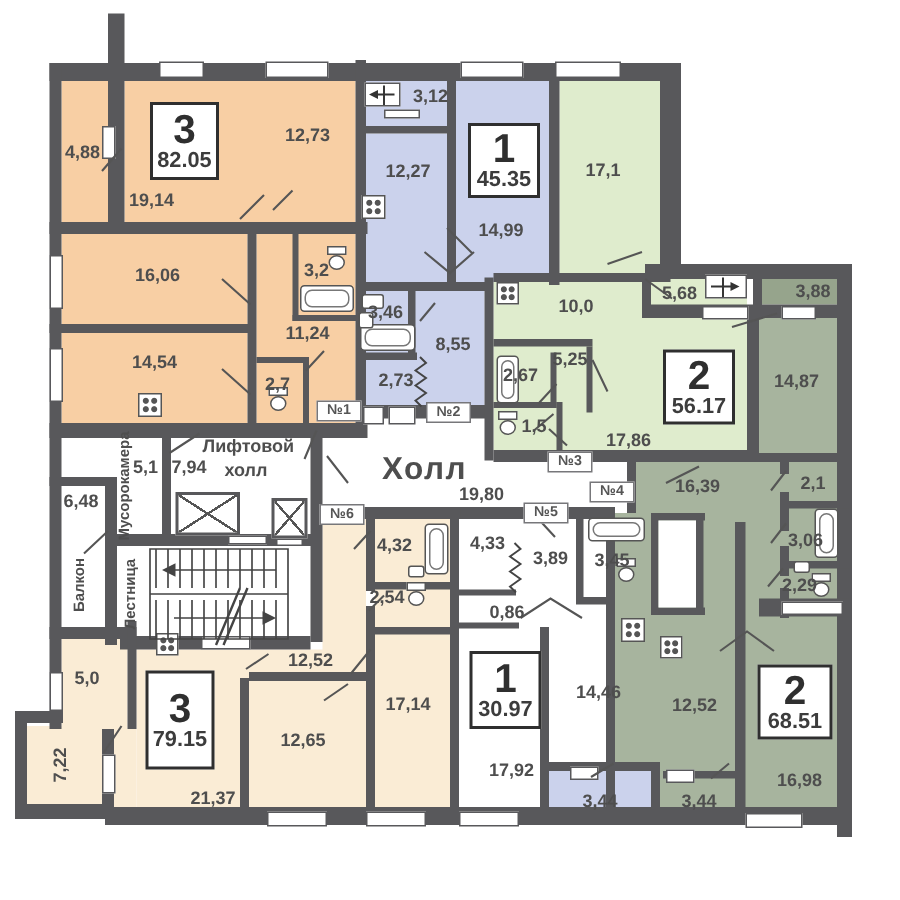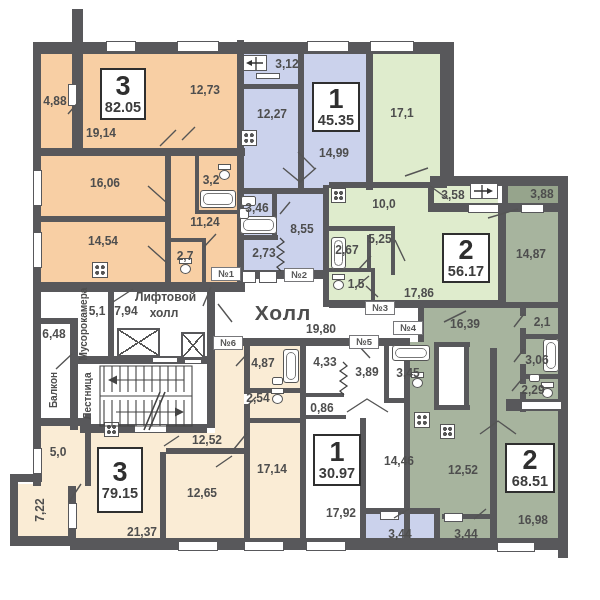--- a/index.html
+++ b/index.html
@@ -272,45 +272,45 @@
   <b class="lb" style="left:240px;top:201px;width:34px">3,46</b>
   <b class="lb" style="left:284px;top:222px;width:36px">8,55</b>
   <b class="lb" style="left:246px;top:246px;width:36px">2,73</b>
 
   <b class="lb" style="left:384px;top:106px;width:36px">17,1</b>
   <b class="lb" style="left:366px;top:197px;width:36px">10,0</b>
   <b class="lb" style="left:362px;top:232px;width:36px">5,25</b>
   <b class="lb" style="left:329px;top:243px;width:36px">2,67</b>
   <b class="lb" style="left:342px;top:277px;width:28px">1,5</b>
   <b class="lb" style="left:396px;top:286px;width:46px">17,86</b>
-  <b class="lb" style="left:436px;top:188px;width:34px">3,58</b>
+  <b class="lb" style="left:436px;top:188px;width:34px">5,68</b>
 
   <b class="lb" style="left:524px;top:187px;width:36px">3,88</b>
   <b class="lb" style="left:508px;top:247px;width:46px">14,87</b>
   <b class="lb" style="left:442px;top:317px;width:46px">16,39</b>
   <b class="lb" style="left:528px;top:315px;width:28px">2,1</b>
   <b class="lb" style="left:519px;top:353px;width:36px">3,06</b>
   <b class="lb" style="left:515px;top:383px;width:36px">2,29</b>
   <b class="lb" style="left:440px;top:463px;width:46px">12,52</b>
   <b class="lb" style="left:510px;top:513px;width:46px">16,98</b>
   <b class="lb" style="left:448px;top:527px;width:36px">3,44</b>
 
   <b class="lb" style="left:44px;top:445px;width:28px">5,0</b>
   <b class="lb vlb" style="left:20px;top:503px;width:40px">7,22</b>
   <b class="lb" style="left:185px;top:433px;width:44px">12,52</b>
   <b class="lb" style="left:179px;top:486px;width:46px">12,65</b>
   <b class="lb" style="left:249px;top:462px;width:46px">17,14</b>
   <b class="lb" style="left:119px;top:525px;width:46px">21,37</b>
-  <b class="lb" style="left:245px;top:356px;width:36px">4,87</b>
+  <b class="lb" style="left:245px;top:356px;width:36px">4,32</b>
   <b class="lb" style="left:241px;top:391px;width:34px">2,54</b>
 
   <b class="lb" style="left:307px;top:355px;width:36px">4,33</b>
   <b class="lb" style="left:349px;top:365px;width:36px">3,89</b>
   <b class="lb" style="left:391px;top:366px;width:34px">3,45</b>
-  <b class="lb" style="left:305px;top:401px;width:34px">0,86</b>
+  <b class="lb" style="left:321px;top:401px;width:34px">0,86</b>
   <b class="lb" style="left:376px;top:454px;width:46px">14,46</b>
   <b class="lb" style="left:318px;top:506px;width:46px">17,92</b>
   <b class="lb" style="left:382px;top:527px;width:36px">3,44</b>
 
   <b class="lb big" style="left:248px;top:302px;width:70px">Холл</b>
   <b class="lb" style="left:300px;top:322px;width:42px">19,80</b>
   <b class="lb" style="left:135px;top:290px;width:58px">Лифтовой</b>
   <b class="lb" style="left:147px;top:306px;width:34px">холл</b>
   <b class="lb" style="left:111px;top:304px;width:30px">7,94</b>
   <b class="lb sm vlb" style="left:46px;top:317px;width:76px">Мусорокамера</b>

